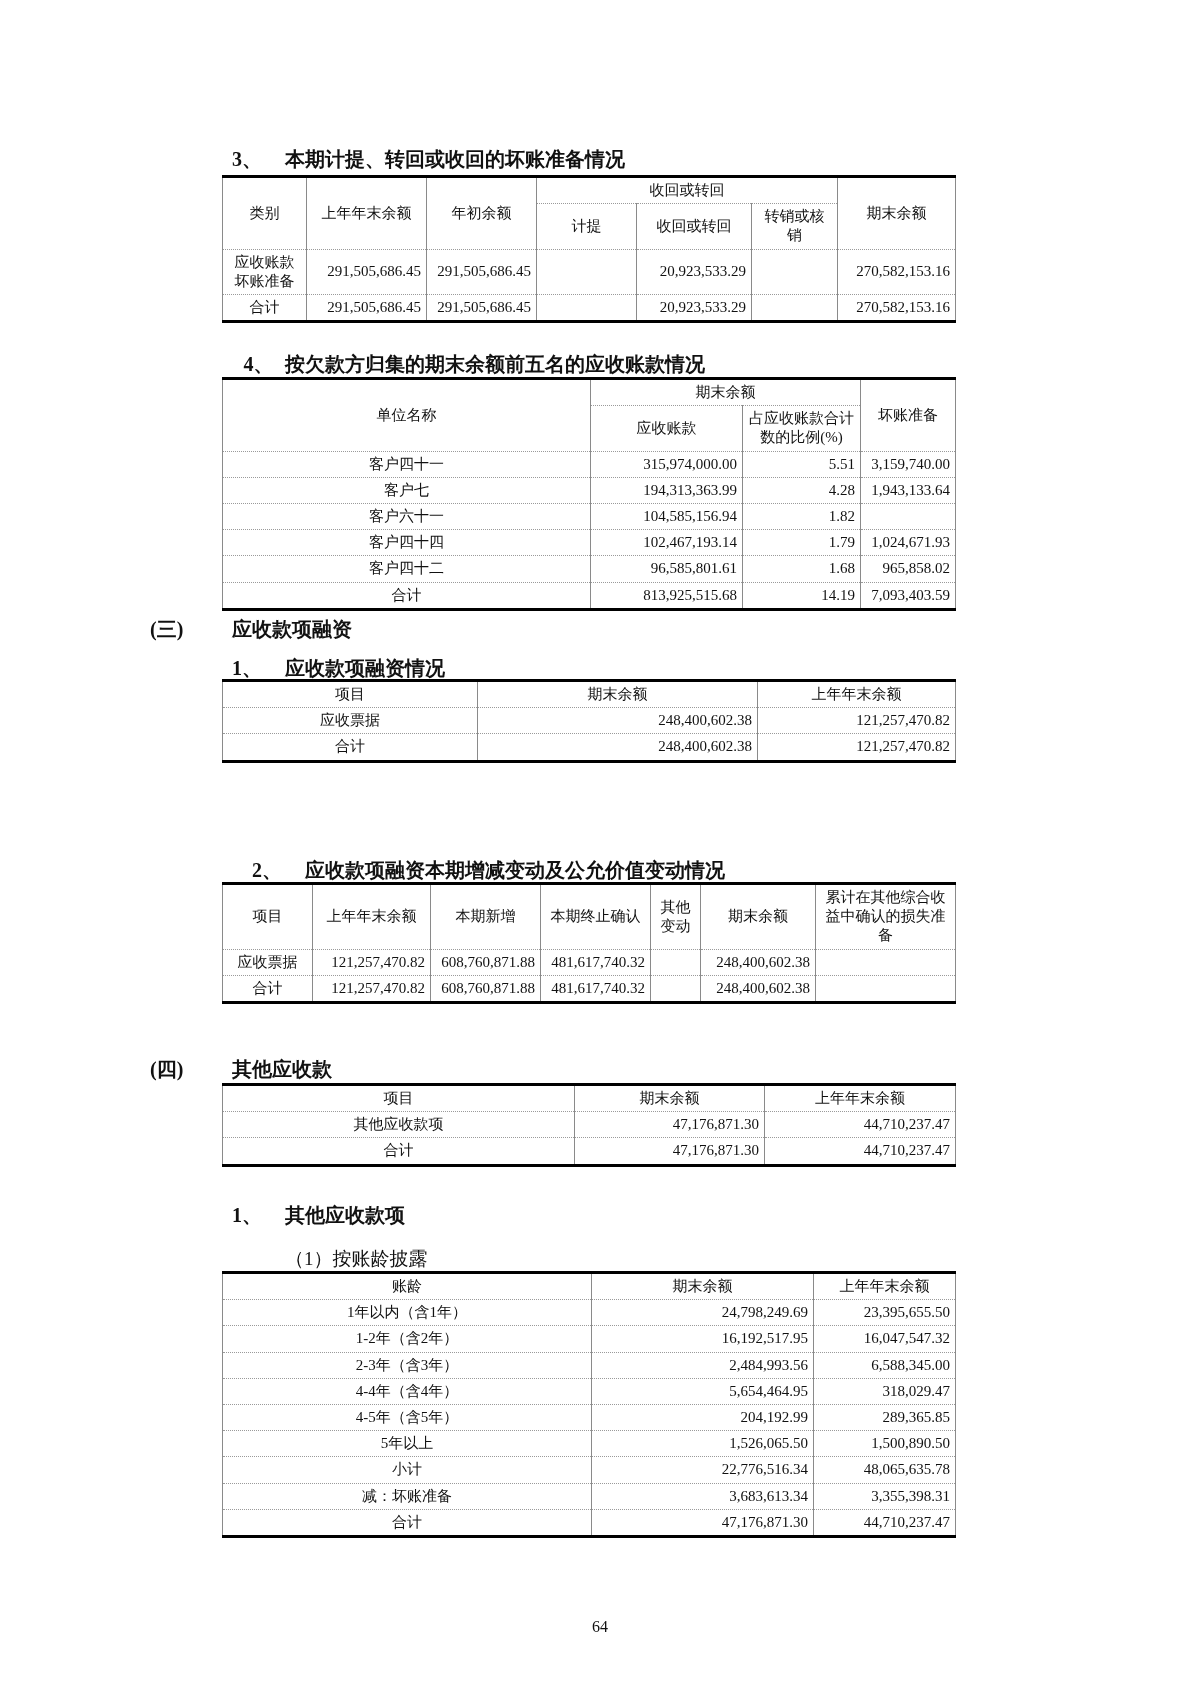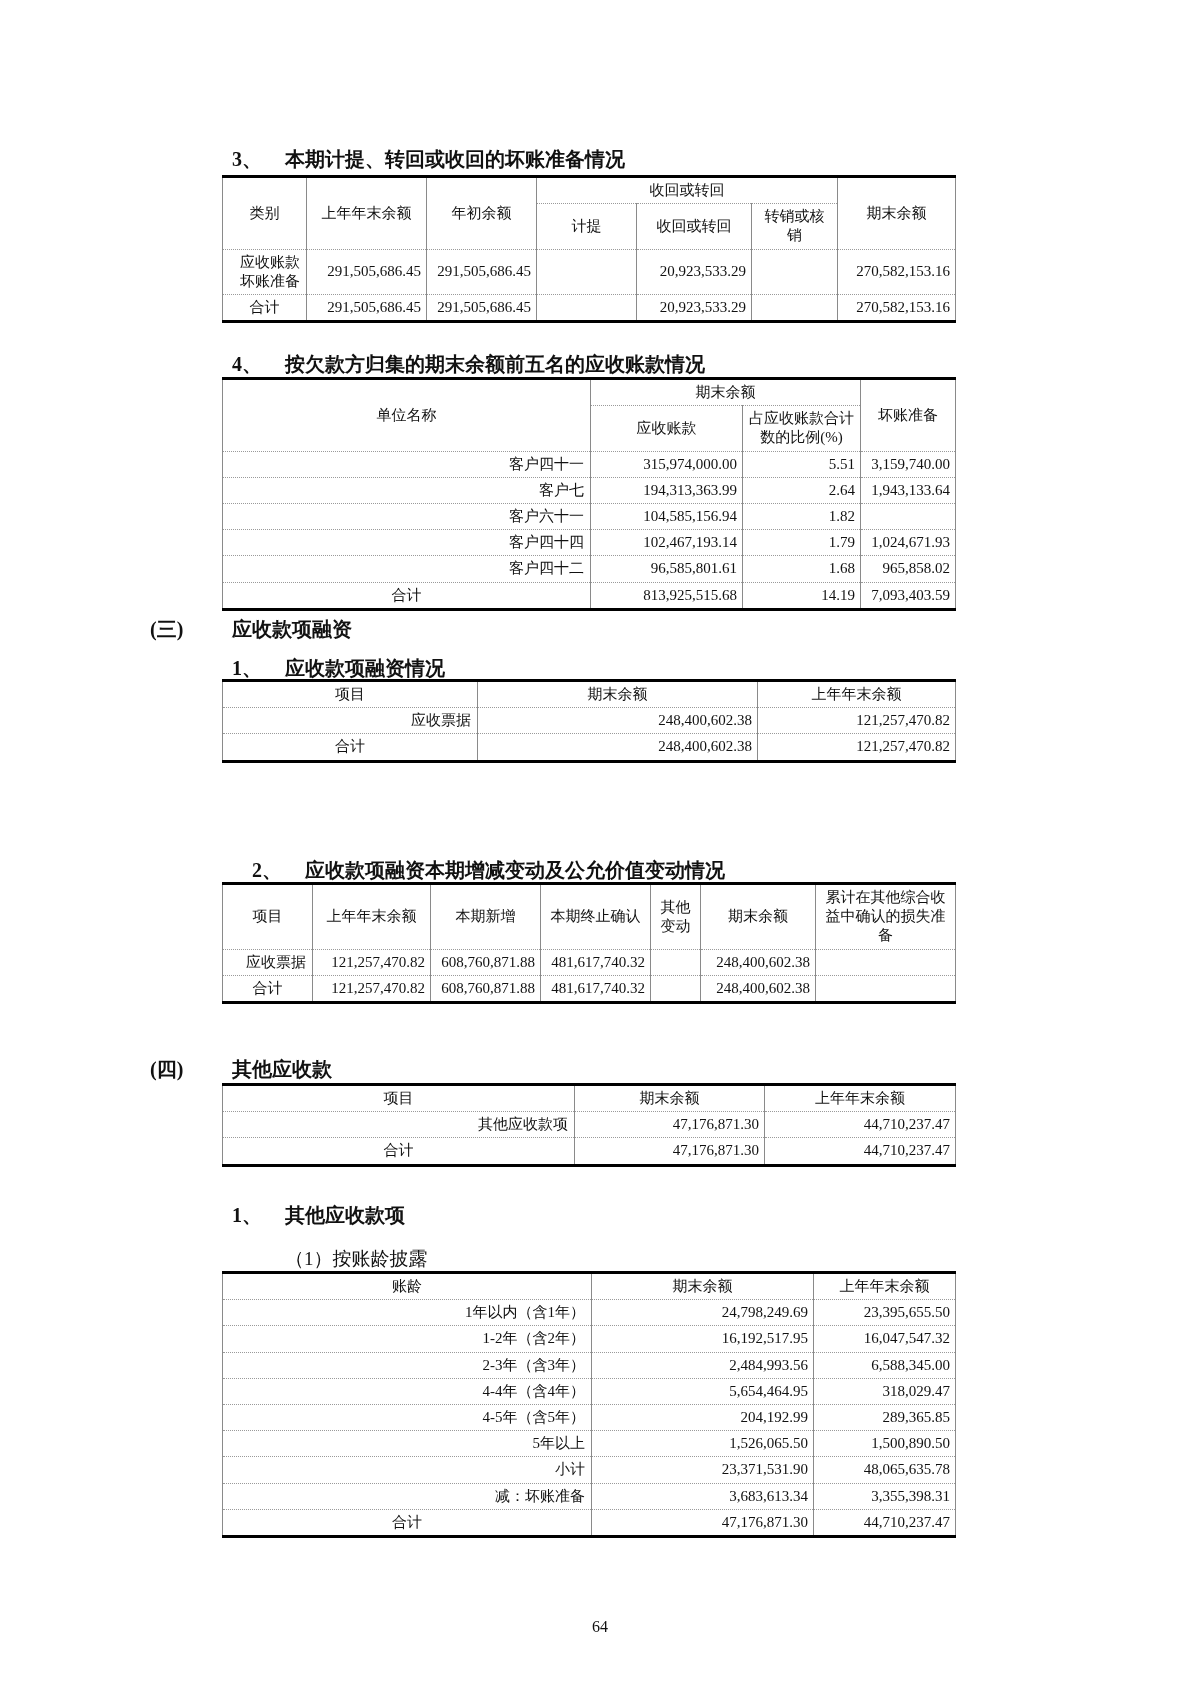--- a/index.html
+++ b/index.html
@@ -42,21 +42,21 @@
     border-top:1px dotted #9a9a9a;
     border-bottom:1px dotted #9a9a9a;
     font-size:15px;
     font-weight:normal;
     line-height:1.28;
     padding:3px 6px;
     vertical-align:middle;
     word-break:break-all;
   }
   .fin-table th { text-align:center; }
-  .fin-table td.lab { text-align:right; }
+  .fin-table td.lab { text-align:center; }
   .fin-table td.num { text-align:right; white-space:nowrap; padding-right:5px; }
   .fin-table td.ctr { text-align:center; }
   .page-number {
     position:absolute;
     top:1618px; left:0;
     width:100%;
     text-align:center;
     font-size:16px;
   }
 </style>
@@ -108,21 +108,21 @@
         <td class="num">291,505,686.45</td>
         <td class="num">291,505,686.45</td>
         <td class="num"></td>
         <td class="num">20,923,533.29</td>
         <td class="num"></td>
         <td class="num">270,582,153.16</td>
       </tr>
     </tbody>
   </table>
 
-  <div class="sec-heading" style="left:232px; top:352px;">
+  <div class="sec-heading" style="left:232px; top:352px;text-align:center;">
     <span class="h-num num-w53">4、</span><span>按欠款方归集的期末余额前五名的应收账款情况</span>
   </div>
 
   <table class="fin-table" style="top:377px;">
     <colgroup>
       <col style="width:368px">
         <col style="width:152px">
         <col style="width:118px">
         <col style="width:95px">
     </colgroup>
@@ -140,21 +140,21 @@
     <tbody>
       <tr>
         <td class="lab">客户四十一</td>
         <td class="num">315,974,000.00</td>
         <td class="num">5.51</td>
         <td class="num">3,159,740.00</td>
       </tr>
       <tr>
         <td class="lab">客户七</td>
         <td class="num">194,313,363.99</td>
-        <td class="num">2.64</td>
+        <td class="num">4.28</td>
         <td class="num">1,943,133.64</td>
       </tr>
       <tr>
         <td class="lab">客户六十一</td>
         <td class="num">104,585,156.94</td>
         <td class="num">1.82</td>
         <td class="num"></td>
       </tr>
       <tr>
         <td class="lab">客户四十四</td>
@@ -337,21 +337,21 @@
         <td class="num">204,192.99</td>
         <td class="num">289,365.85</td>
       </tr>
       <tr>
         <td class="lab">5年以上</td>
         <td class="num">1,526,065.50</td>
         <td class="num">1,500,890.50</td>
       </tr>
       <tr>
         <td class="lab">小计</td>
-        <td class="num">23,371,531.90</td>
+        <td class="num">22,776,516.34</td>
         <td class="num">48,065,635.78</td>
       </tr>
       <tr>
         <td class="lab">减：坏账准备</td>
         <td class="num">3,683,613.34</td>
         <td class="num">3,355,398.31</td>
       </tr>
       <tr>
         <td class="ctr">合计</td>
         <td class="num">47,176,871.30</td>

